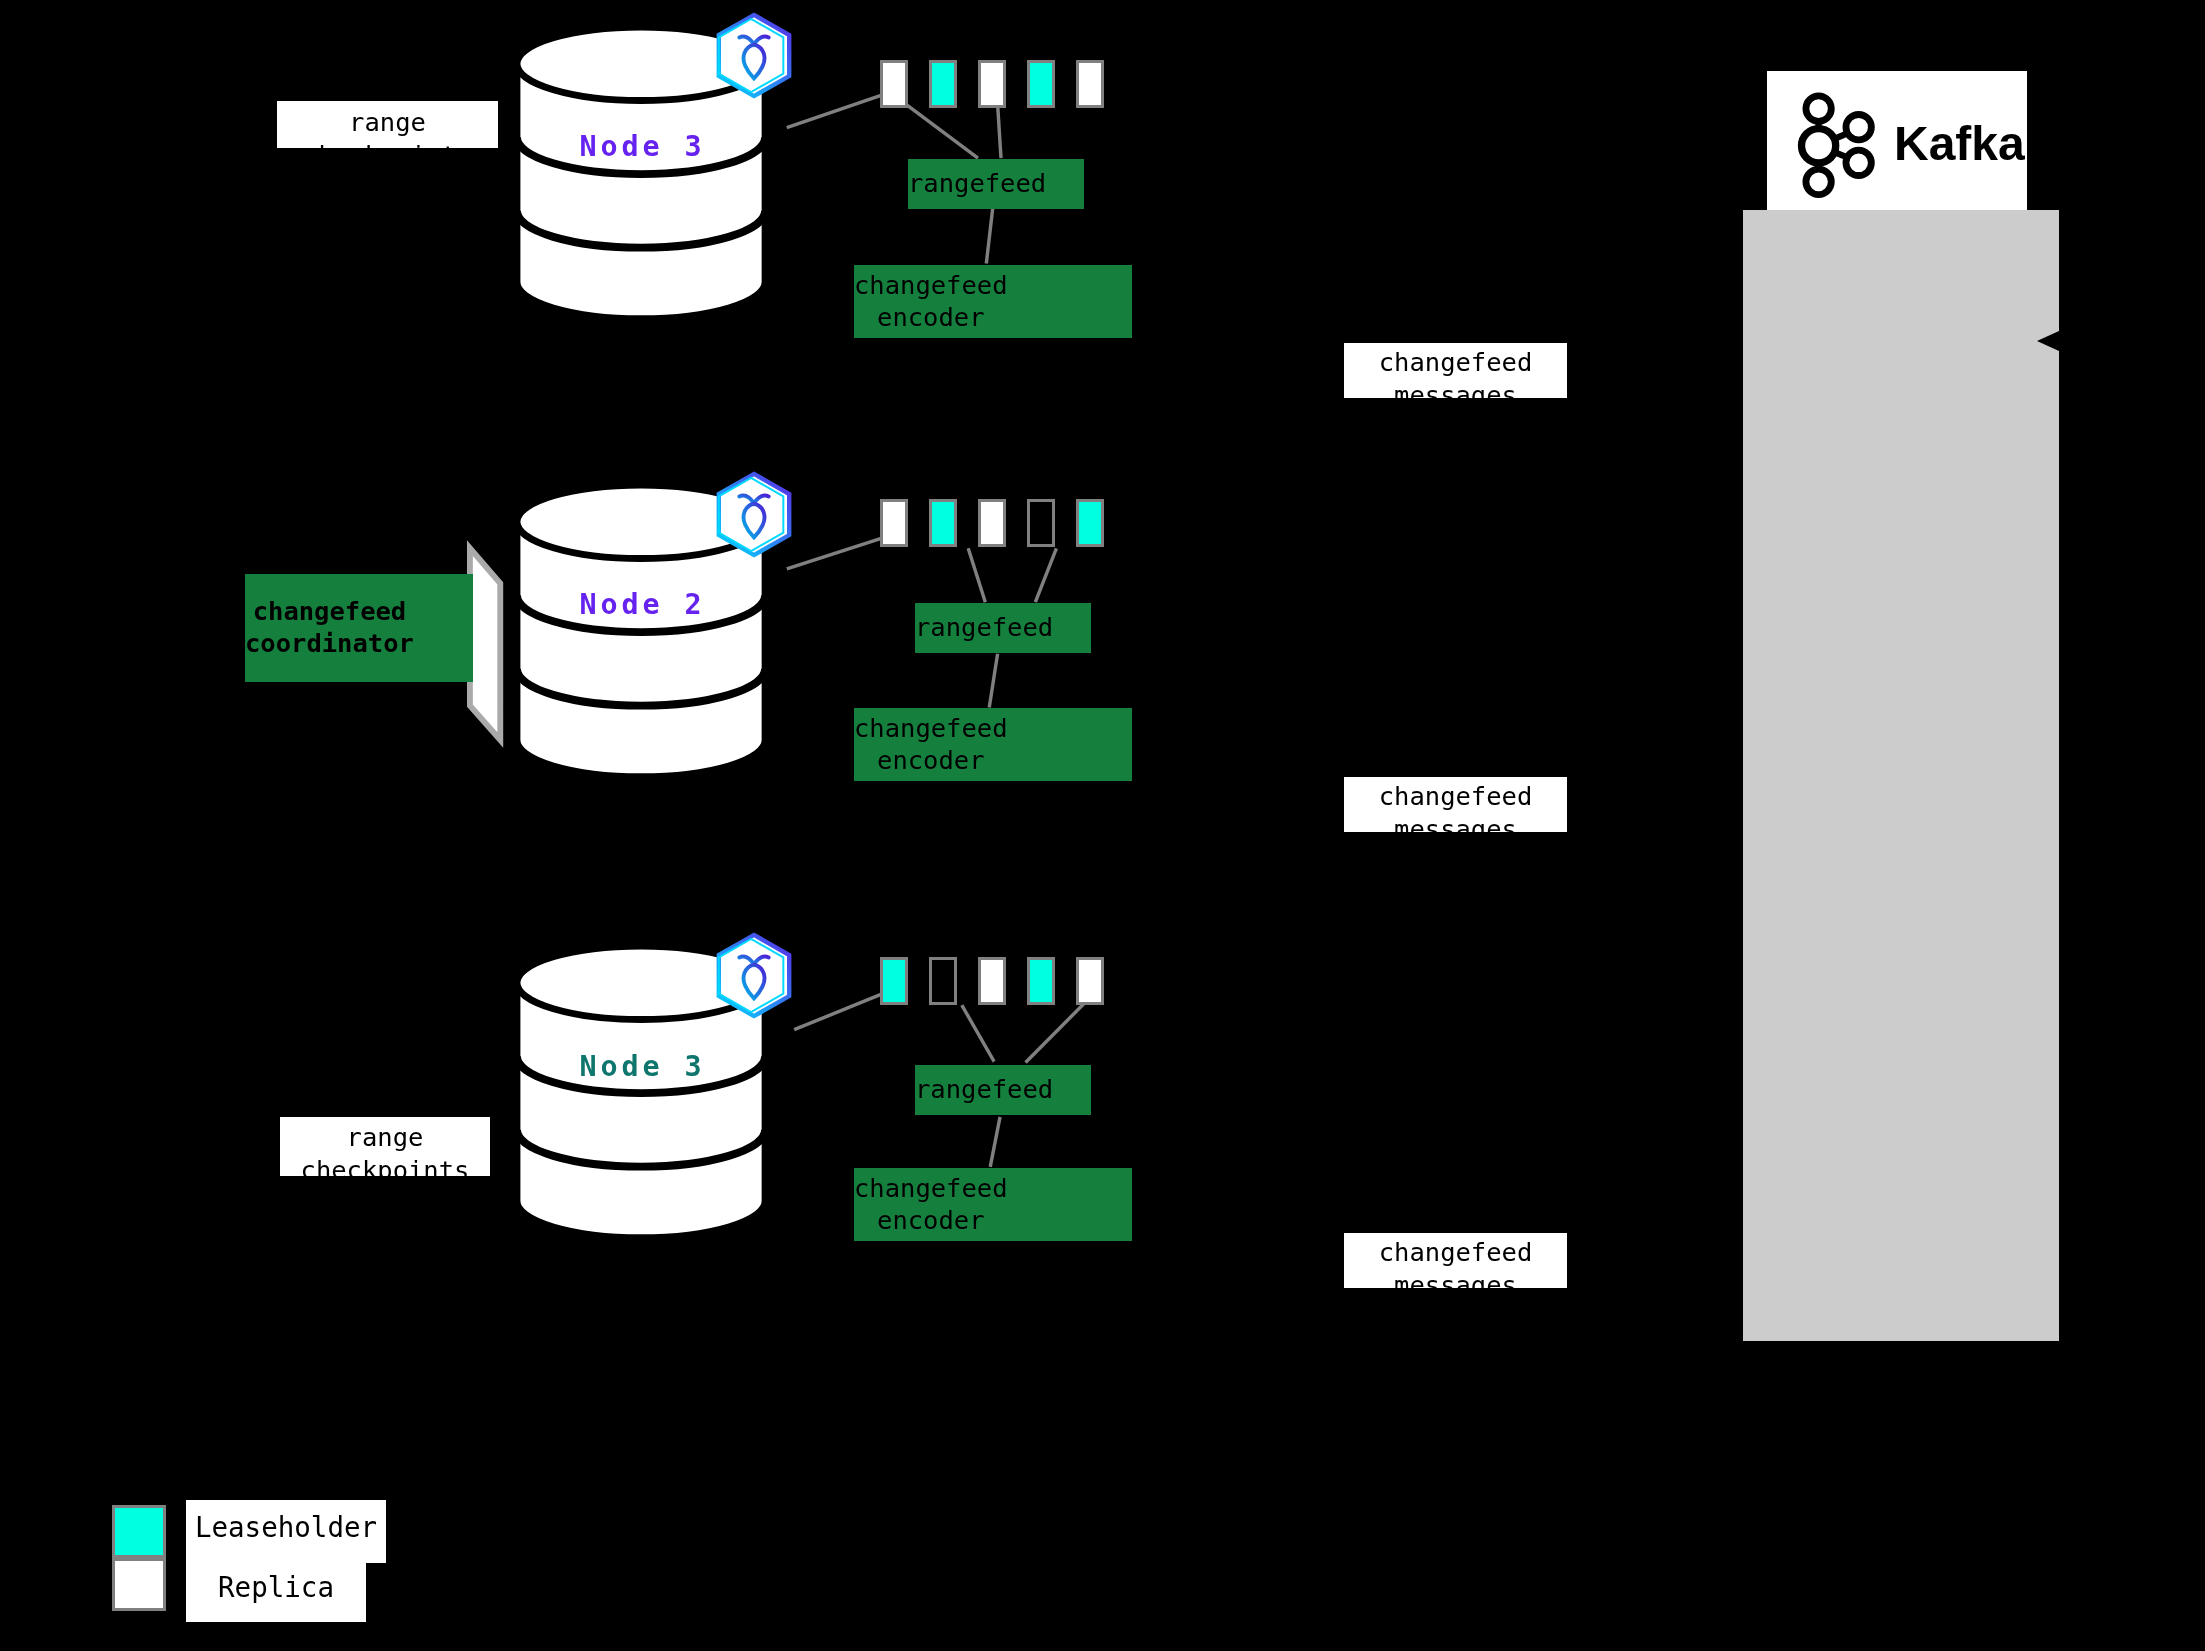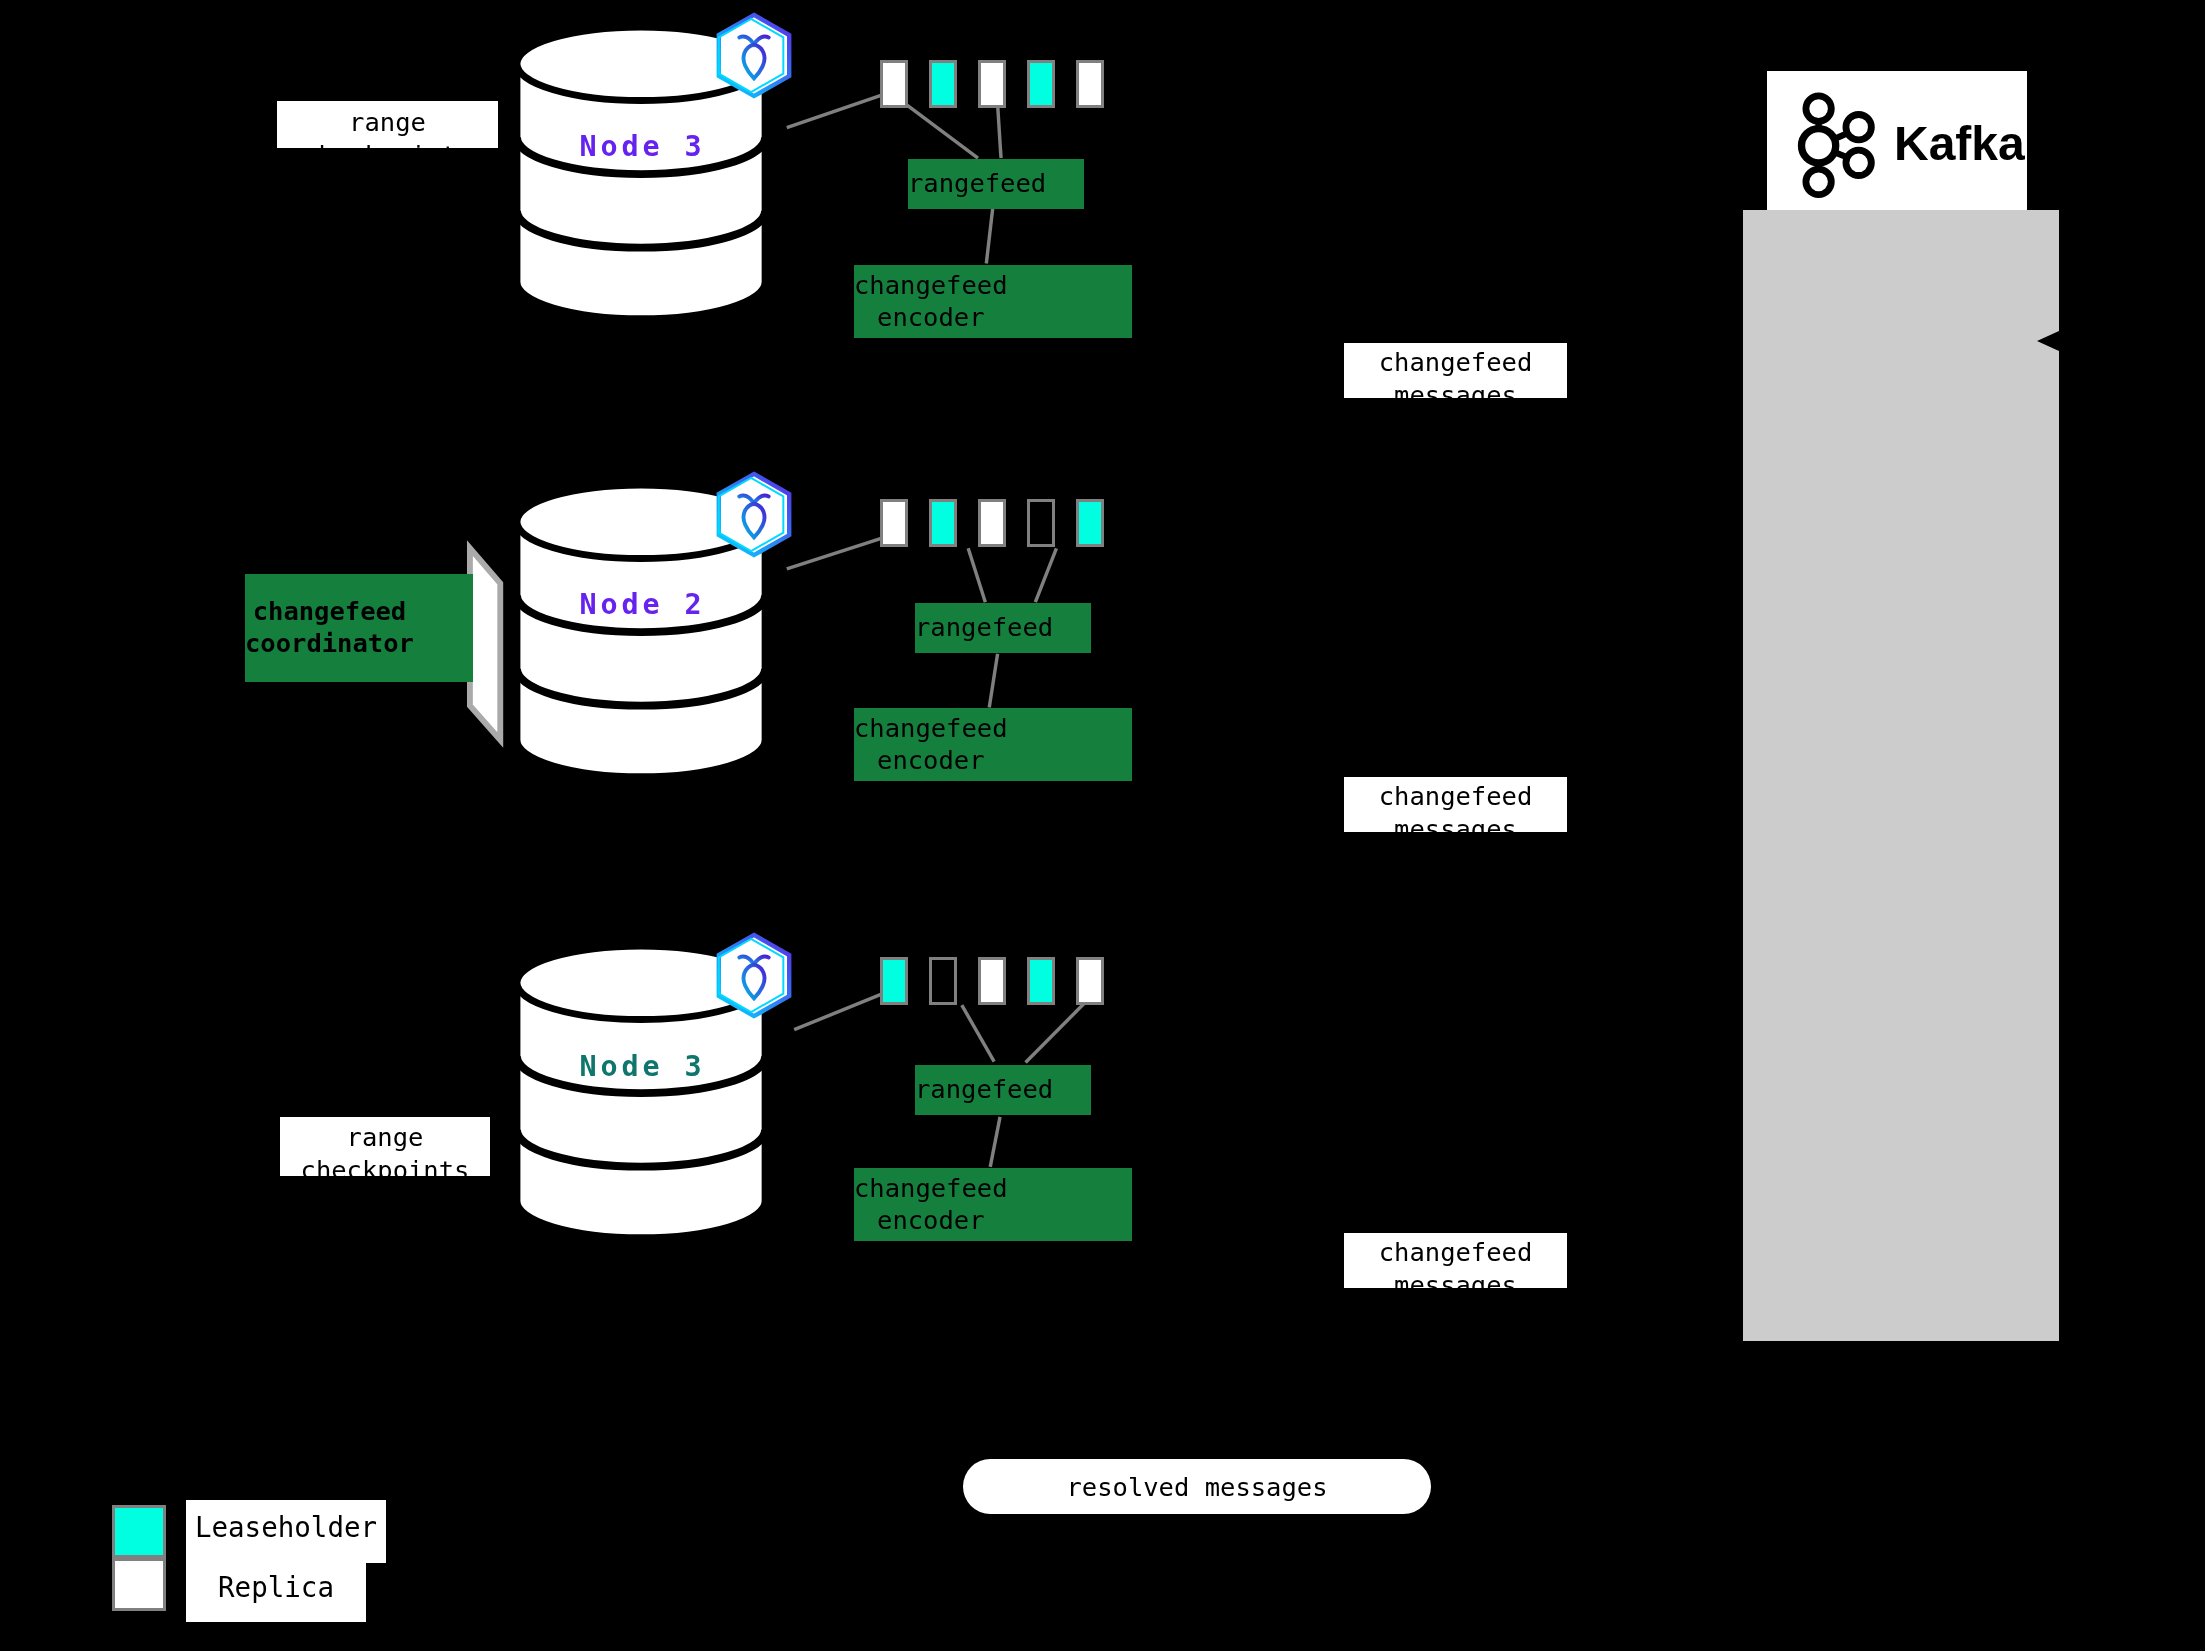--- a/index.html
+++ b/index.html
@@ -261,23 +261,20 @@
   <div class="abs labelbox" style="left:1344px;top:777px;width:223px;height:55px;">
     <div class="txt" style="top:2.9px;font-size:25.5px;">changefeed
 messages</div>
   </div>
 
   <div class="abs labelbox" style="left:1344px;top:1233px;width:223px;height:55px;">
     <div class="txt" style="top:2.9px;font-size:25.5px;">changefeed
 messages</div>
   </div>
 
-  <div class="abs pill" style="left:963px;top:1459px;width:468px;height:55px;font-size:25.5px;">
-    <span>resolved messages</span>
-  </div>
 
   <div class="abs" style="left:1767px;top:42px;width:260px;height:146px;background:#ffffff;margin-top:29px;">
     <svg class="abs" style="left:28.4px;top:20.6px;width:98px;height:105px;" viewBox="0 0 200 215">
       <g fill="none" stroke="#000000" stroke-width="13">
         <line x1="48" y1="60" x2="48" y2="110"></line>
         <line x1="48" y1="110" x2="122" y2="78"></line>
         <line x1="48" y1="110" x2="122" y2="140"></line>
         <line x1="48" y1="110" x2="48" y2="168"></line>
       </g>
       <g fill="#ffffff" stroke="#000000" stroke-width="15">

